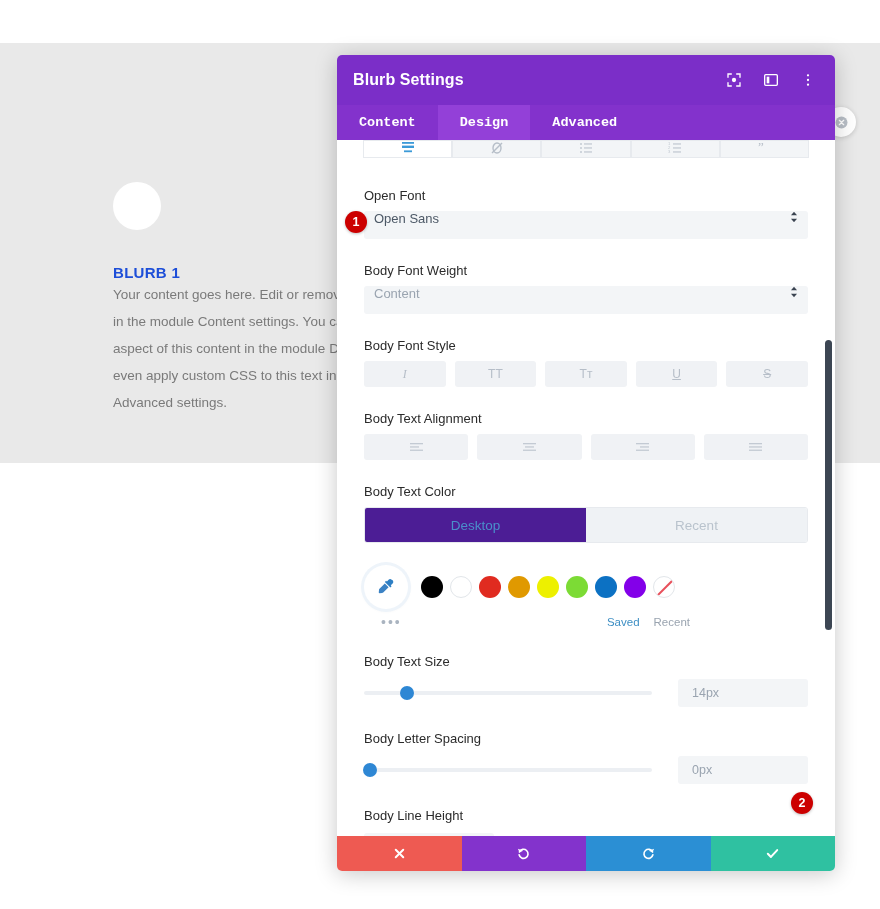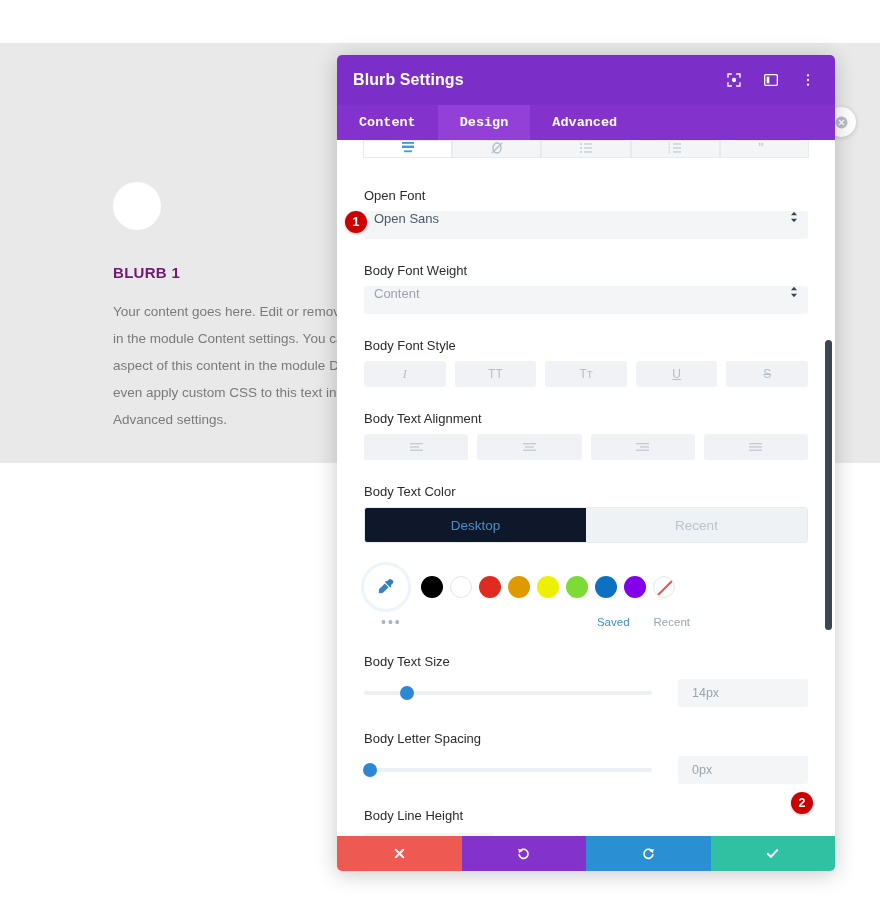--- a/index.html
+++ b/index.html
@@ -15,22 +15,21 @@
   .page-gray {
     position: absolute; left:0; top:43px; width:880px; height:420px;
     background:#e9e9e9;
   }
   .blurb { position:absolute; left:113px; top:139px; width:330px; }
   .blurb-icon {
     width:48px; height:48px; border-radius:50%; background:#ffffff;
     display:block; margin-bottom:34px;
   }
   .blurb-title {
-    font-size:15px; font-weight:bold; color:#701a75; letter-spacing:.3px;
-    margin-bottom:17px;
+    font-size:15px; font-weight:bold; color:#1d4ed8; letter-spacing:.3px;
   }
   .blurb-body {
     font-size:13.5px; color:#7a7a7a; line-height:2em; width:345px;
   }
 
   
   .page-white {
     position:absolute; left:0; top:463px; width:880px; height:446px; background:#fff;
   }
 
@@ -116,21 +115,21 @@
     flex:1; height:26px; background:#f0f2f5; border-radius:3px;
     display:flex; align-items:center; justify-content:center; cursor:pointer;
   }
 
   .seg {
     display:flex; border:1px solid #e7eaee; border-radius:3px; overflow:hidden;
     height:36px;
   }
   .seg-item {
     flex:1; display:flex; align-items:center; justify-content:center;
-    font-size:13.5px; cursor:pointer; background:#0f172a; color:#4a8fcb; font-weight:normal;
+    font-size:13.5px; cursor:pointer; background:#4c1d95; color:#4a8fcb; font-weight:normal;
   }
   .seg-item.inactive { background:#eff2f5; color:#b9c3cd; }
 
   .swatch-row {
     display:flex; align-items:center; margin-top:22px; gap:0;
   }
   .eyedropper {
     width:44px; height:44px; border-radius:50%; background:#fff;
     box-shadow:0 0 0 3px #eef4fa, 0 1px 4px rgba(0,0,0,.10);
     display:flex; align-items:center; justify-content:center;
@@ -146,21 +145,21 @@
   }
   .swatch.none::after {
     content:""; position:absolute; left:-3px; top:10px; width:28px; height:2px;
     background:#e8505b; transform:rotate(-45deg);
   }
 
   .swatch-meta {
     display:flex; align-items:center; margin-top:5px; position:relative; height:16px;
   }
   .dots { color:#aab4c0; font-size:14px; letter-spacing:2px; margin-left:17px; }
-  .meta-right { margin-left:auto; display:flex; gap:24px; font-size:11.5px; padding-right:118px;}
+  .meta-right { margin-left:auto; display:flex; gap:14px; font-size:11.5px; padding-right:118px;}
   .meta-saved { color:#3e8fc4; cursor:pointer; }
   .meta-recent { color:#9aa4b0; cursor:pointer; }
 
   .slider-row { display:flex; align-items:center; gap:0; margin-top:10px; }
   .slider-track-wrap { flex:1; position:relative; height:20px; display:flex; align-items:center; margin-right:26px;}
   .slider-track { width:100%; height:4px; background:#eceff3; border-radius:2px; position:relative; }
   .slider-thumb {
     position:absolute; width:14px; height:14px; border-radius:50%;
     background:#2e87d4; top:50%; transform:translate(-50%,-50%); cursor:pointer;
   }

